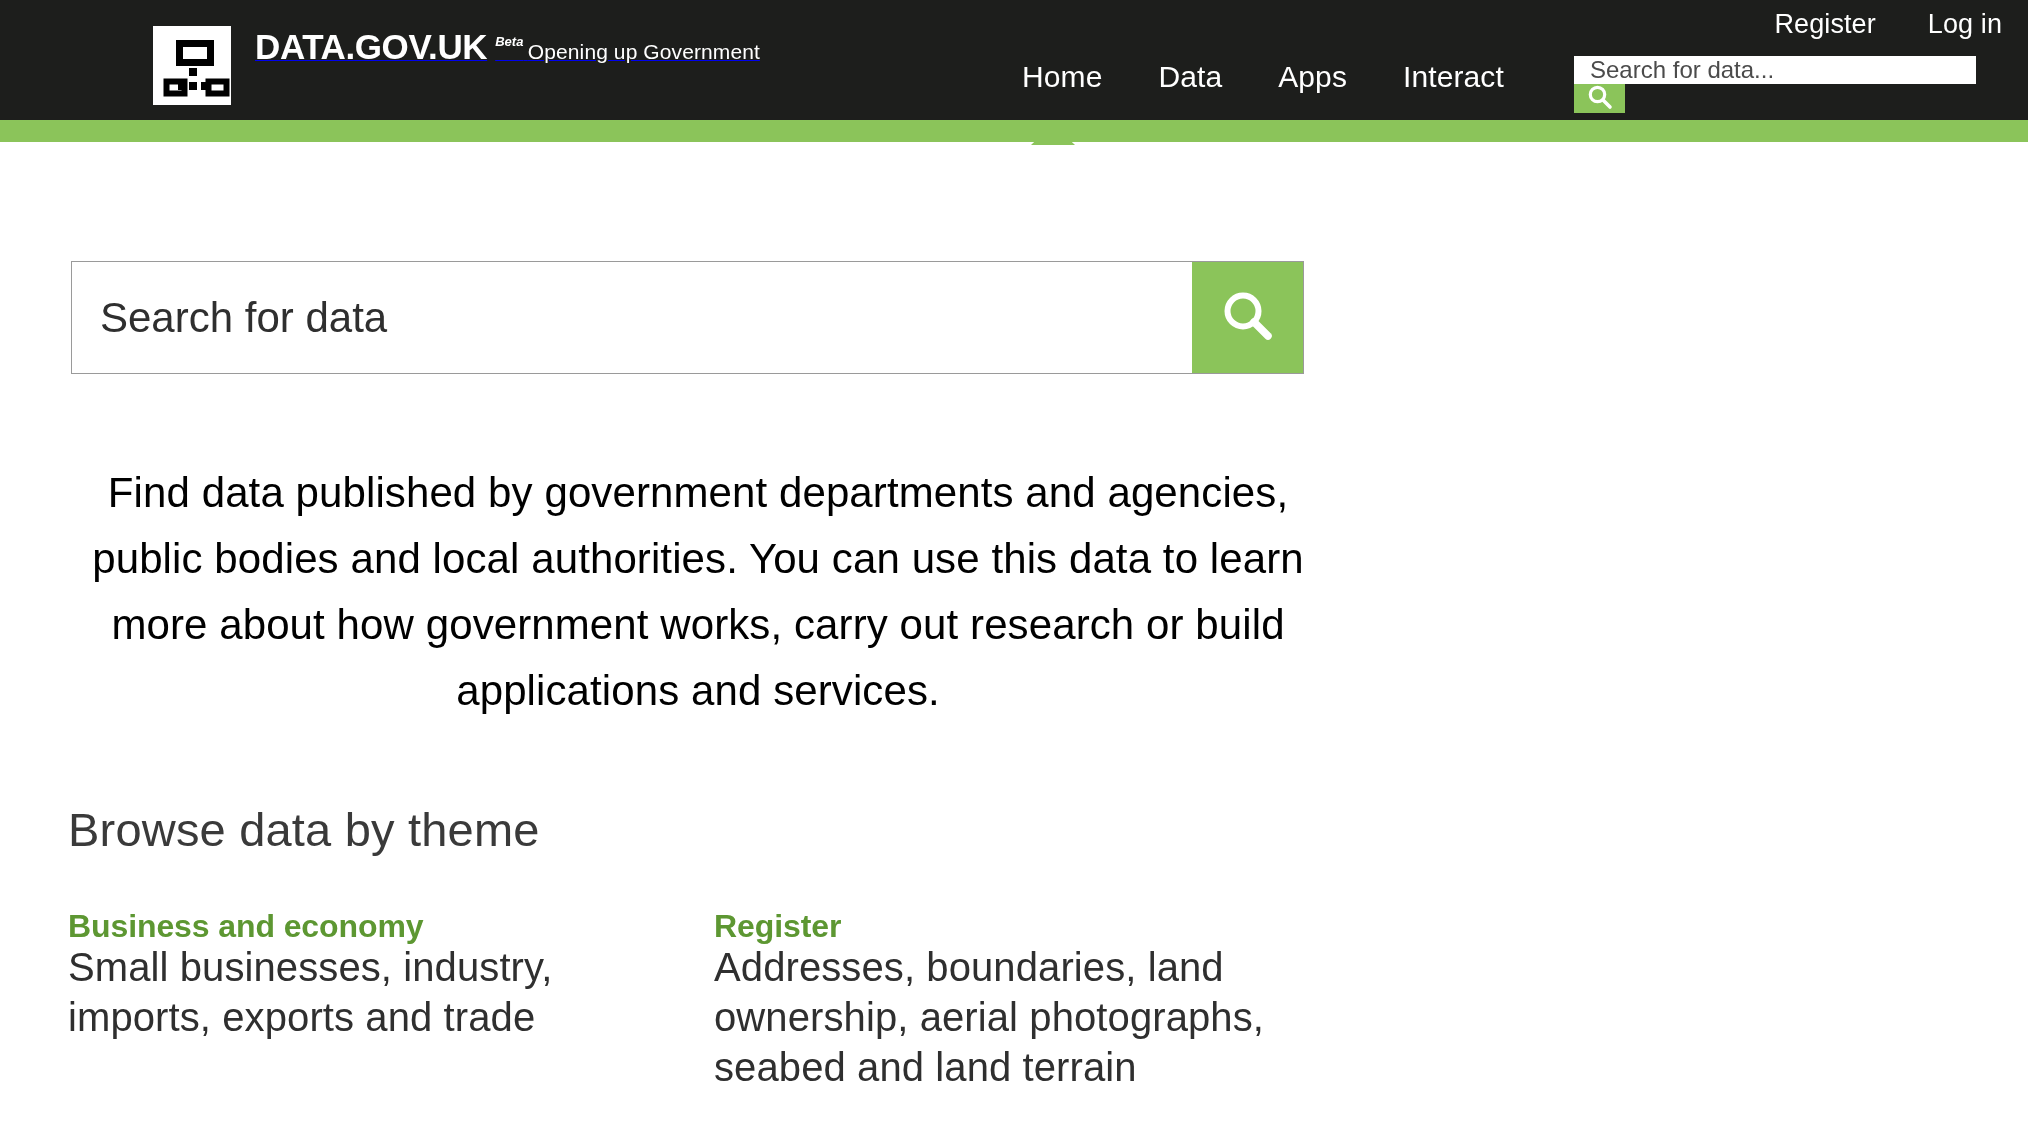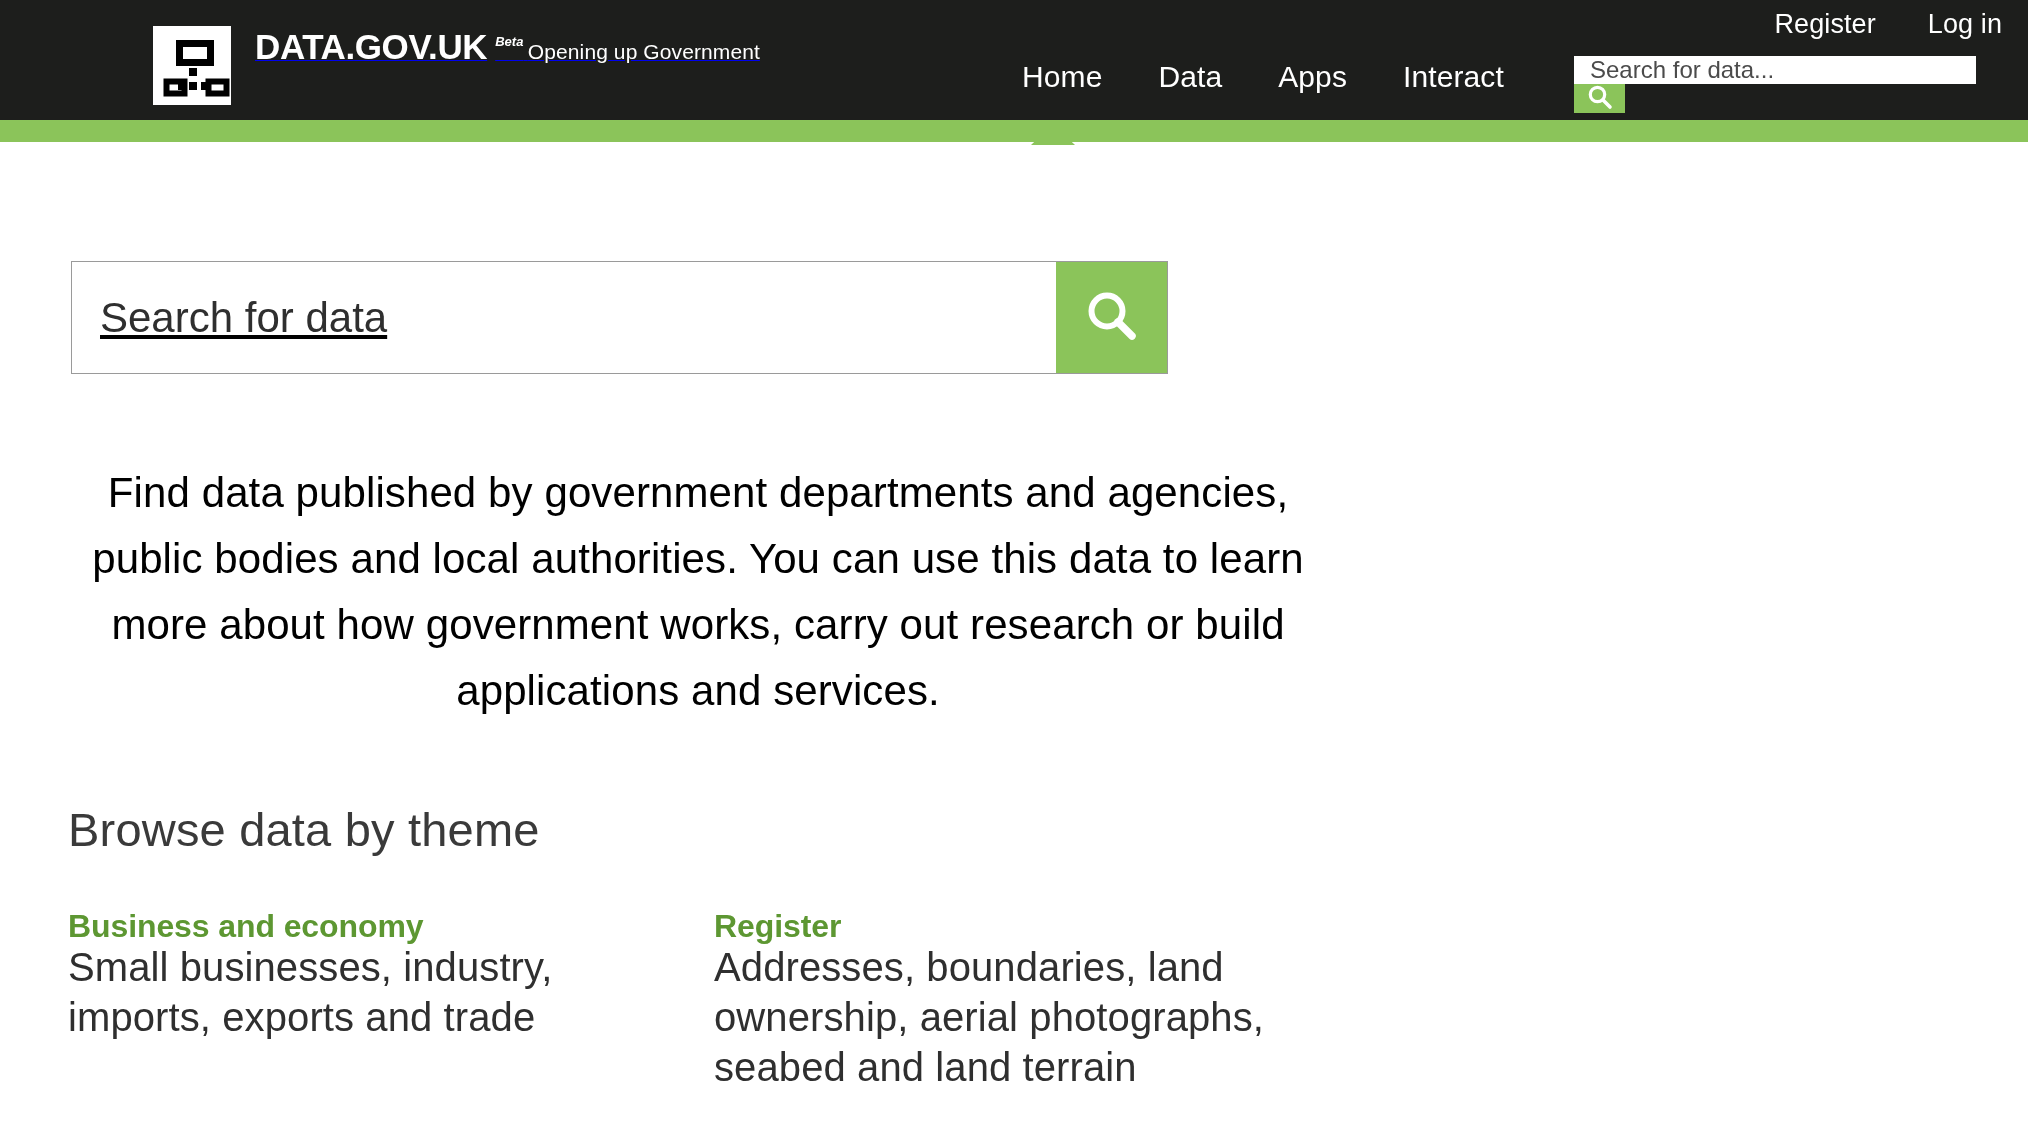--- a/index.html
+++ b/index.html
@@ -161,26 +161,25 @@
   .page{
     position:relative;
     width:2028px;
   }
 
   
   .hero-search{
     position:absolute;
     left:71px;
     top:119px;
-    width:1097px;
+    width:1233px;
     height:113px;
     display:flex;
     border:1px solid #9a9a9a;
     background:#ffffff;
-    text-decoration:underline;
   }
   .hero-search-input{
     flex:1;
     border:none;
     outline:none;
     background:transparent;
     font-family:"Liberation Sans", sans-serif;
     font-size:42px;
     color:#2f2f2f;
     padding:0 28px;

